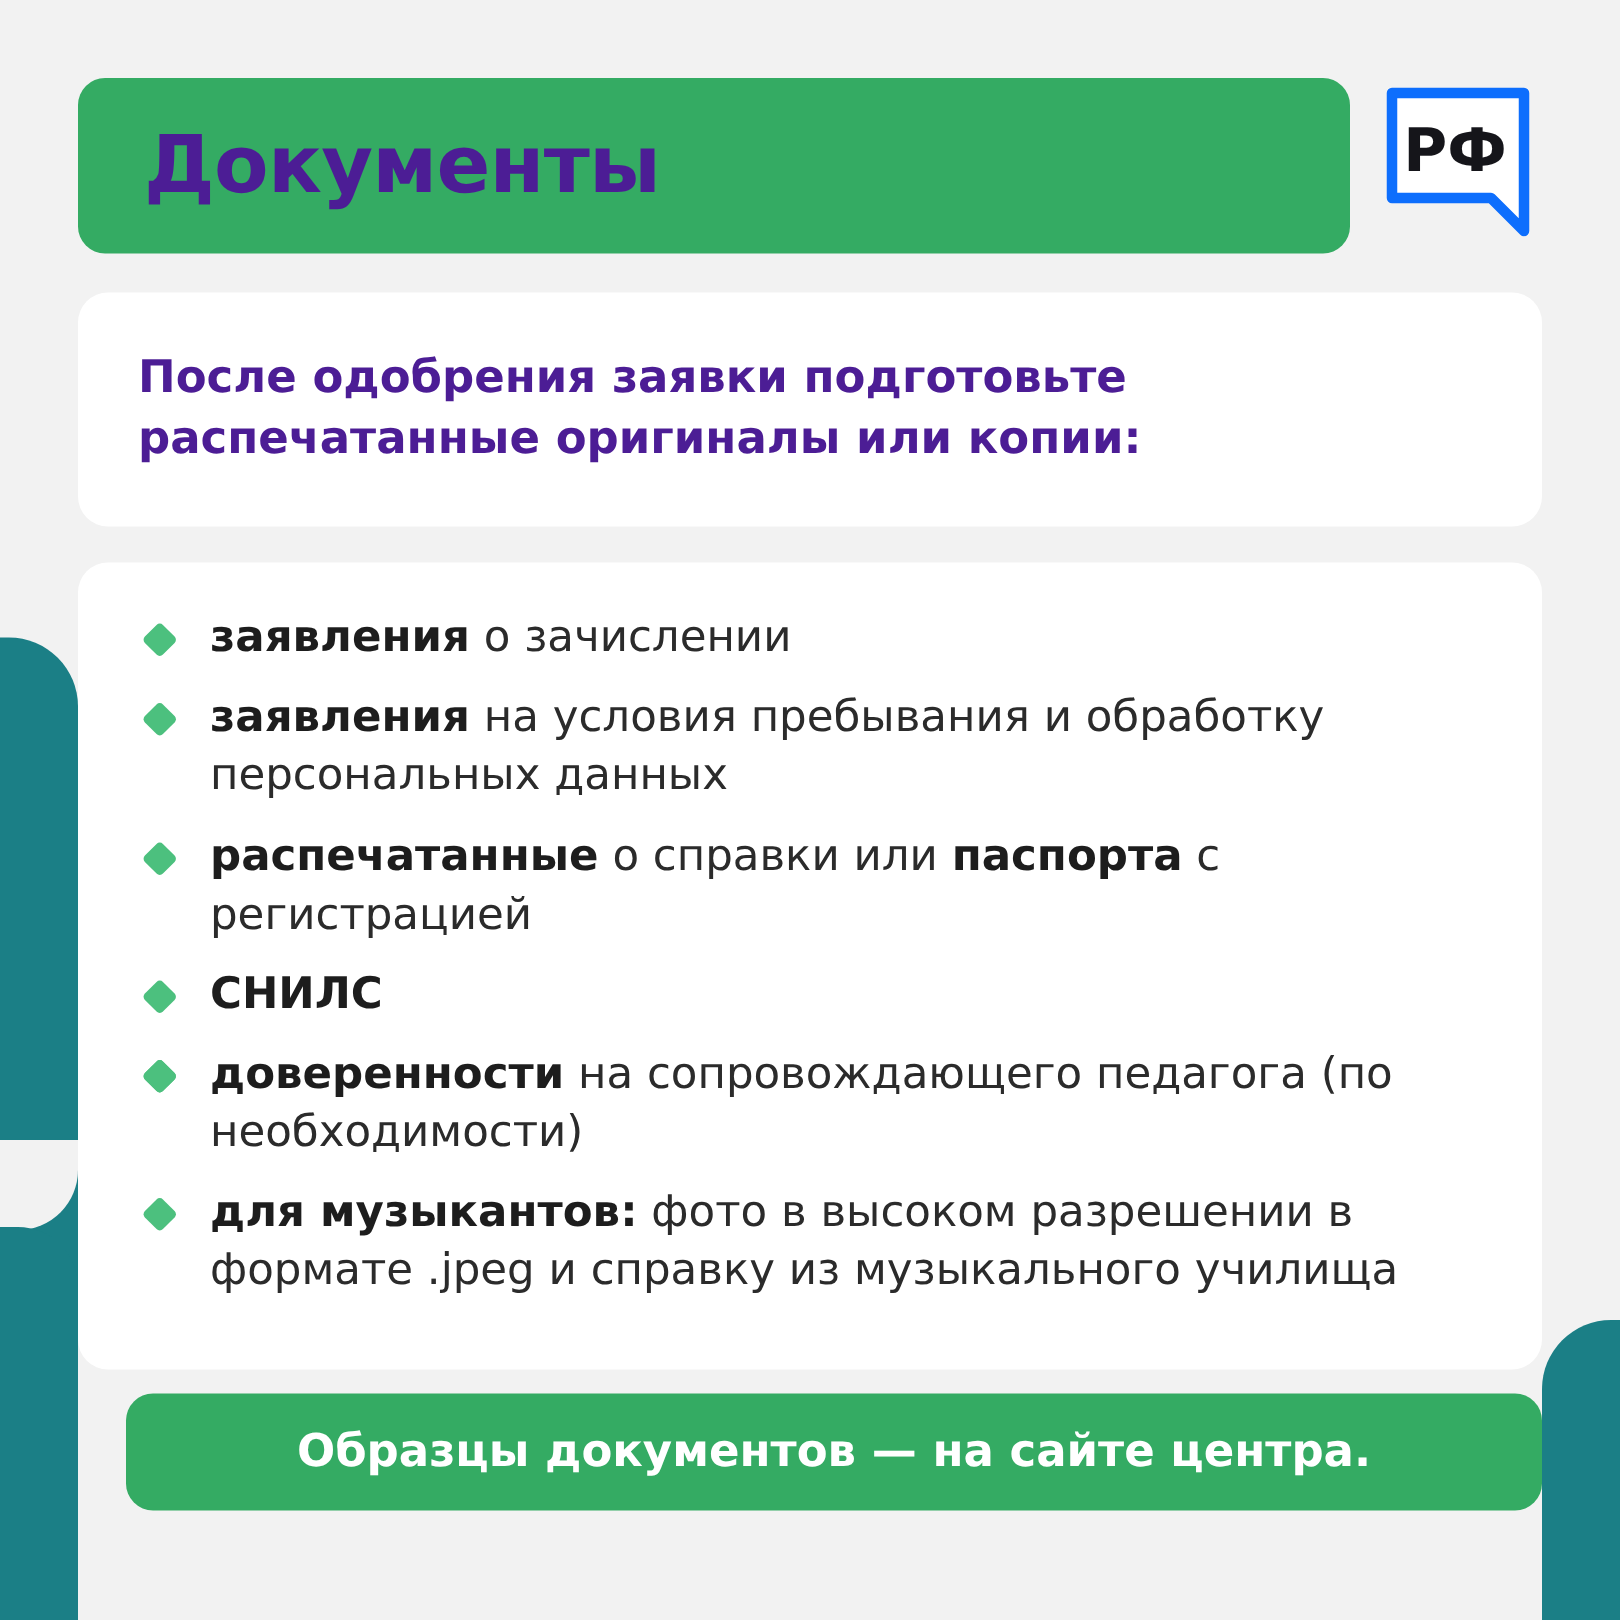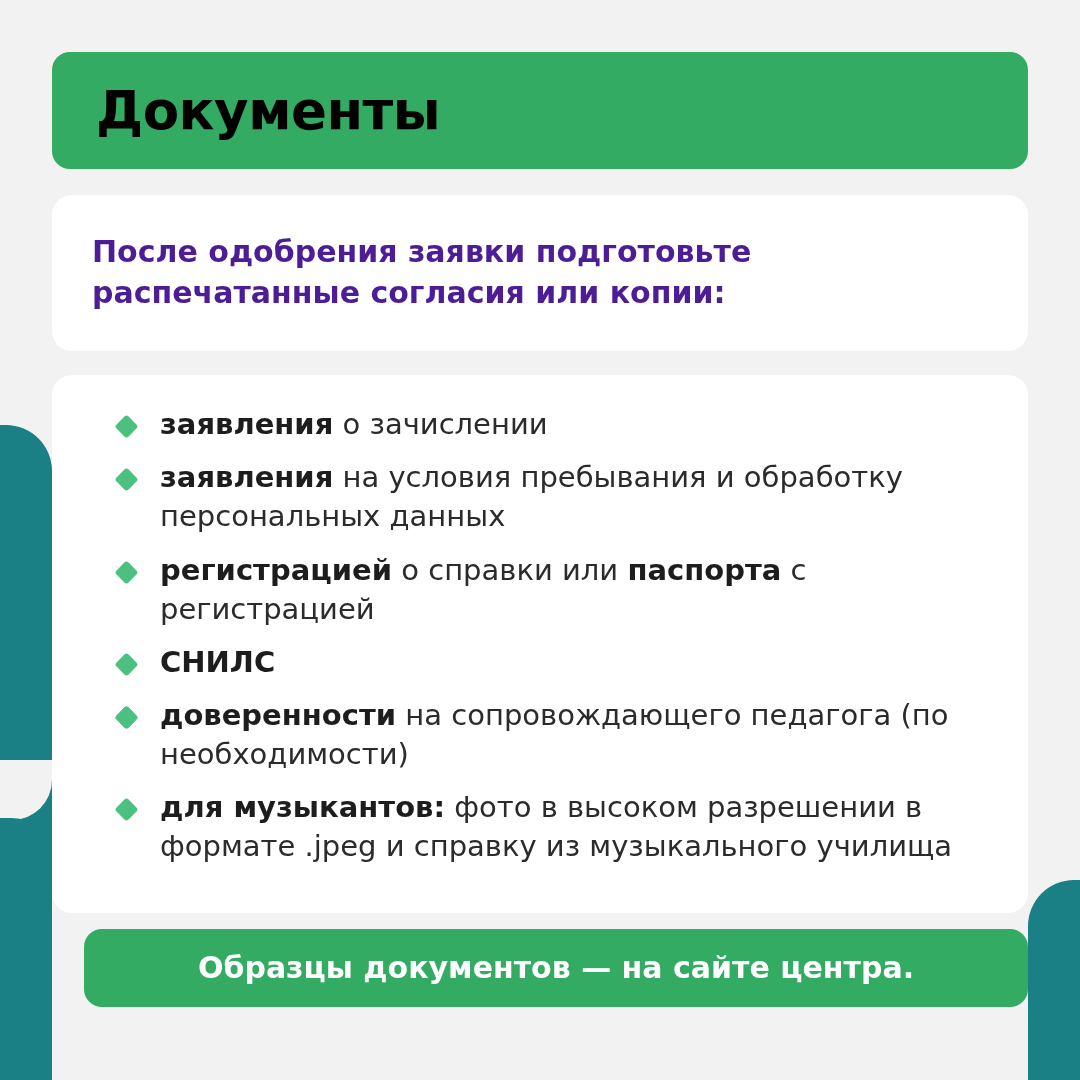--- a/index.html
+++ b/index.html
@@ -69,21 +69,21 @@
     flex: 1;
     background: #34ab63;
     border-radius: 18px;
     display: flex;
     align-items: center;
     padding: 0 44px;
     height: 117px;
   }
 
   .title-card h1 {
-    color: #000000;
+    color: #4c1d95;
     font-size: 53px;
     font-weight: bold;
     letter-spacing: -0.5px;
     line-height: 1;
   }
 
   .logo-wrap {
     width: 112px;
     display: flex;
     align-items: flex-start;
@@ -104,21 +104,21 @@
     font-weight: bold;
     color: #4c1d95;
     line-height: 1.37;
   }
 
   
   .list-card {
     margin-top: 24px;
     background: #ffffff;
     border-radius: 20px;
-    padding: 30px 34px 26px 66px;
+    padding: 30px 34px 26px 46px;
   }
 
   ul.doc-list { list-style: none; }
 
   ul.doc-list li {
     position: relative;
     padding-left: 42px;
     margin-bottom: 14px;
     font-size: 29px;
     line-height: 1.35;
@@ -163,40 +163,46 @@
 <div class="deco deco-left-notch"></div>
 <div class="deco deco-left-notch2"></div>
 <div class="deco deco-right"></div>
 
 <div class="page">
 
   <div class="header-row">
     <div class="title-card">
       <h1>Документы</h1>
     </div>
+    <div class="logo-wrap">
+      <svg class="logo-svg" width="104" height="104" viewBox="0 0 104 104">
+        <path d="M8 8 H96 V78 H96 L96 100 L74 78 H8 Z" fill="#ffffff" stroke="#0d6efd" stroke-width="7" stroke-linejoin="round"></path>
+        <text x="50" y="60" text-anchor="middle" font-family="DejaVu Sans, sans-serif" font-size="40" font-weight="bold" fill="#15151a">РФ</text>
+      </svg>
+    </div>
   </div>
 
   <div class="subtitle-card">
     <p>После одобрения заявки подготовьте</p>
-    <p>распечатанные согласия или копии:</p>
+    <p>распечатанные оригиналы или копии:</p>
   </div>
 
   <div class="list-card">
     <ul class="doc-list">
       <li>
         <span class="bullet"></span>
         <b>заявления</b><span> о зачислении</span>
       </li>
       <li>
         <span class="bullet"></span>
         <b>заявления</b><span> на условия пребывания и обработку персональных данных</span>
       </li>
       <li>
         <span class="bullet"></span>
-        <b>регистрацией</b><span> о справки или </span><b>паспорта</b><span> с регистрацией</span>
+        <b>распечатанные</b><span> о справки или </span><b>паспорта</b><span> с регистрацией</span>
       </li>
       <li>
         <span class="bullet"></span>
         <b>СНИЛС</b><span></span>
       </li>
       <li>
         <span class="bullet"></span>
         <span></span>
       </li>
       <li>

